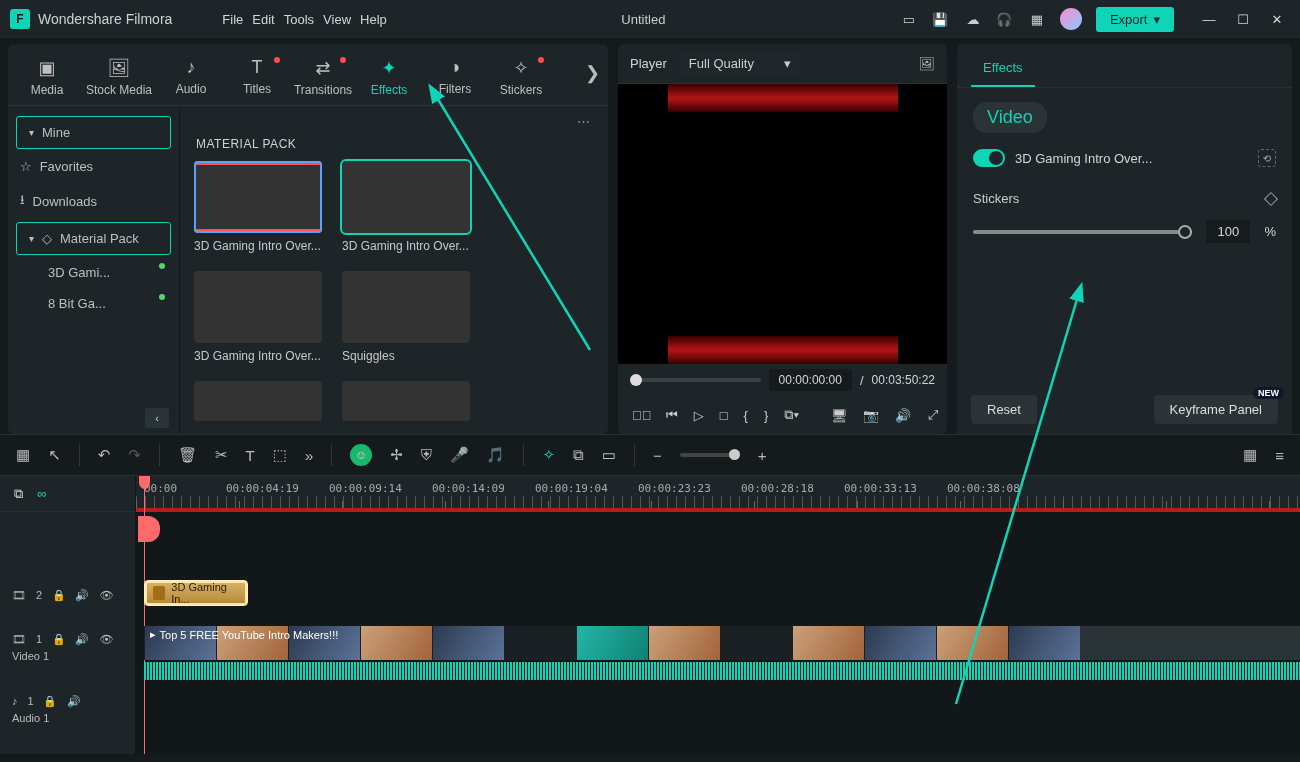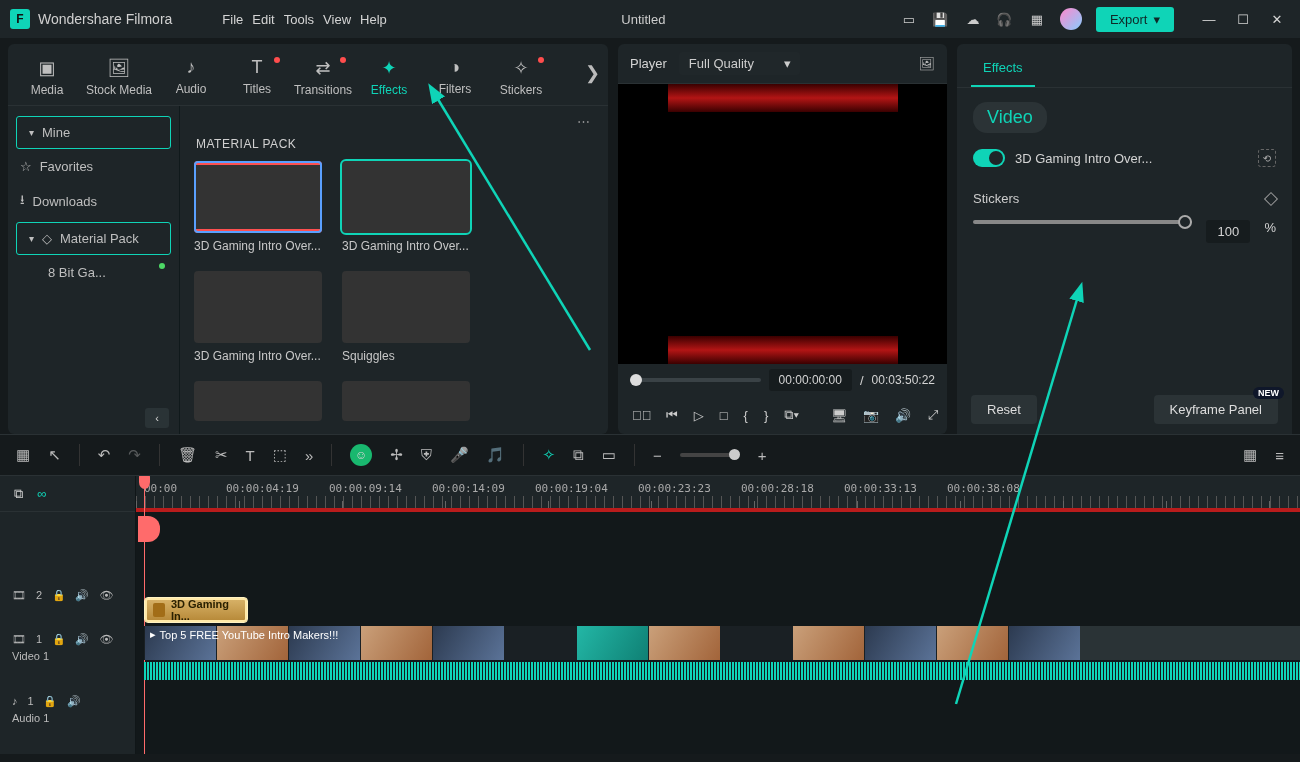--- a/index.html
+++ b/index.html
@@ -83,21 +83,21 @@
 .fx-tabs { height:44px; display:flex; align-items:flex-end; padding:0 14px; border-bottom:1px solid #2a3134;}
 .fx-tab { padding:10px 12px; color:#0fd4b7; border-bottom:2px solid #0fd4b7;}
 .fx-body { padding:14px 16px;}
 .chip { background:#2b3336; color:#0fd4b7; padding:5px 14px; border-radius:14px; display:inline-block; font-size:18px;}
 .fx-row { display:flex; align-items:center; gap:10px; margin-top:16px;}
 .toggle { width:32px; height:18px; border-radius:10px; background:#0fd4b7; position:relative;}
 .toggle::after { content:''; position:absolute; right:2px; top:2px; width:14px; height:14px; background:#1e2528; border-radius:50%;}
 .fx-row .reset-ic { margin-left:auto; color:#aaa; border:1px dashed #666; width:18px; height:18px; border-radius:3px; display:flex; align-items:center; justify-content:center; font-size:10px;}
 .opacity-block { margin-top:24px;}
 .opacity-head { display:flex; justify-content:space-between; align-items:center; color:#ccc;}
-.opacity-ctl { display:flex; align-items:flex-start; gap:14px; margin-top:14px;}
+.opacity-ctl { display:flex; align-items:center; gap:14px; margin-top:14px;}
 .opacity-ctl .track { flex:1; height:4px; background:#888; border-radius:2px; position:relative;}
 .opacity-ctl .track .knob { position:absolute; right:0; top:-5px; width:14px; height:14px; border:2px solid #aaa; background:#1e2528; border-radius:50%;}
 .opacity-ctl .valbox { background:#161c1e; padding:4px 10px; border-radius:3px; min-width:44px; text-align:center;}
 .fx-bottom { position:absolute; bottom:10px; left:14px; right:14px; display:flex; justify-content:space-between;}
 .fx-bottom .btn { background:#2b3336; padding:7px 16px; border-radius:4px; color:#ddd; position:relative;}
 .fx-bottom .kf .new { position:absolute; top:-8px; right:-6px; background:#0f172a; color:#fff; font-size:9px; padding:1px 5px; border-radius:6px; font-weight:bold;}
 
 .timeline-toolbar { height:42px; display:flex; align-items:center; gap:18px; padding:0 16px; border-top:1px solid #2a3134; border-bottom:1px solid #2a3134;}
 .timeline-toolbar .ic { color:#bbb; font-size:15px;}
 .timeline-toolbar .sep { width:1px; height:22px; background:#333;}
@@ -112,21 +112,21 @@
 .track-head .trk.tall { height:62px; flex-direction:column; align-items:flex-start; justify-content:center; gap:4px;}
 .track-head .trk .ics { display:flex; gap:10px; align-items:center;}
 .track-body { flex:1; position:relative; overflow:hidden; background:#12181a;}
 .ruler { height:36px; position:relative; border-bottom:4px solid #b91c1c; background:#1e2528;}
 .ruler .tlabel { position:absolute; top:6px; font-size:11px; color:#aaa; font-family:monospace;}
 .ruler .ticks { position:absolute; left:0; right:0; bottom:0; height:12px; background:repeating-linear-gradient(90deg,#555 0 1px, transparent 1px 9px);}
 .ruler .subticks { position:absolute; left:0; right:0; bottom:0; height:7px; background:repeating-linear-gradient(90deg,#666 0 1px, transparent 1px 103px);}
 .playhead { position:absolute; top:0; bottom:0; left:8px; width:1px; background:#ff6b6b;}
 .playhead::before { content:''; position:absolute; top:-1px; left:-5px; width:11px; height:14px; background:#ff6b6b; border-radius:2px 2px 50% 50%;}
 .lane { position:absolute; left:0; right:0; height:42px;}
-.lane.l2 { top:113px; height:42px;font-weight:bold;}
+.lane.l2 { top:96px; height:42px;}
 .lane.l3 { top:148px; height:56px;}
 .blob { position:absolute; top:40px; left:2px; width:22px; height:26px; background:#ff6b6b; border-radius:0 12px 12px 0;}
 .clip-fx { position:absolute; top:8px; left:8px; height:26px; background:linear-gradient(#d9b46a,#b58736); border:1px solid #fff2c2; border-radius:4px; padding:3px 8px; display:flex; align-items:center; gap:6px; color:#2a2000; font-size:11px; box-shadow:0 0 0 2px #ffe9a8 inset;}
 .clip-fx .sq { width:14px; height:14px; background:#a26d17; border-radius:2px;}
 .clip-vid { position:absolute; top:2px; left:8px; right:0; height:34px; background:#2a3336; display:flex; overflow:hidden;}
 .clip-vid .title { position:absolute; top:2px; left:6px; font-size:11px; color:#fff; z-index:2; display:flex; gap:4px; align-items:center;}
 .clip-vid .frame { flex:0 0 72px; background:linear-gradient(120deg,#2c3a50,#5b7398); border-left:1px solid #1a2024;}
 .clip-vid .frame.p { background:linear-gradient(120deg,#caa07a,#a2643a);}
 .clip-vid .frame.dk { background:#1a2024;}
 .clip-vid .frame.gr { background:linear-gradient(120deg,#23b7a6,#0f8074);}
@@ -223,20 +223,21 @@
         <div class="side-item">
             <span>⭳</span>
             <span>Downloads</span>
           </div>
         <div class="side-item highlight">
             <span class="caret">▾</span>
             <span>◇</span>
             <span>Material Pack</span>
             <span class="gdot" style="position:static;margin-left:auto"></span>
           </div>
+        <div class="side-sub"><span>3D Gami...</span><span class="gdot"></span></div>
         <div class="side-sub"><span>8 Bit Ga...</span><span class="gdot"></span></div>
         <div class="side-nav-back">‹</div>
       </div>
       <div class="gallery">
         <div class="topbar">
             <span>⋯</span>
           </div>
         <div class="heading">MATERIAL PACK</div>
         <div class="thumbs">
           <div class="thumb">

